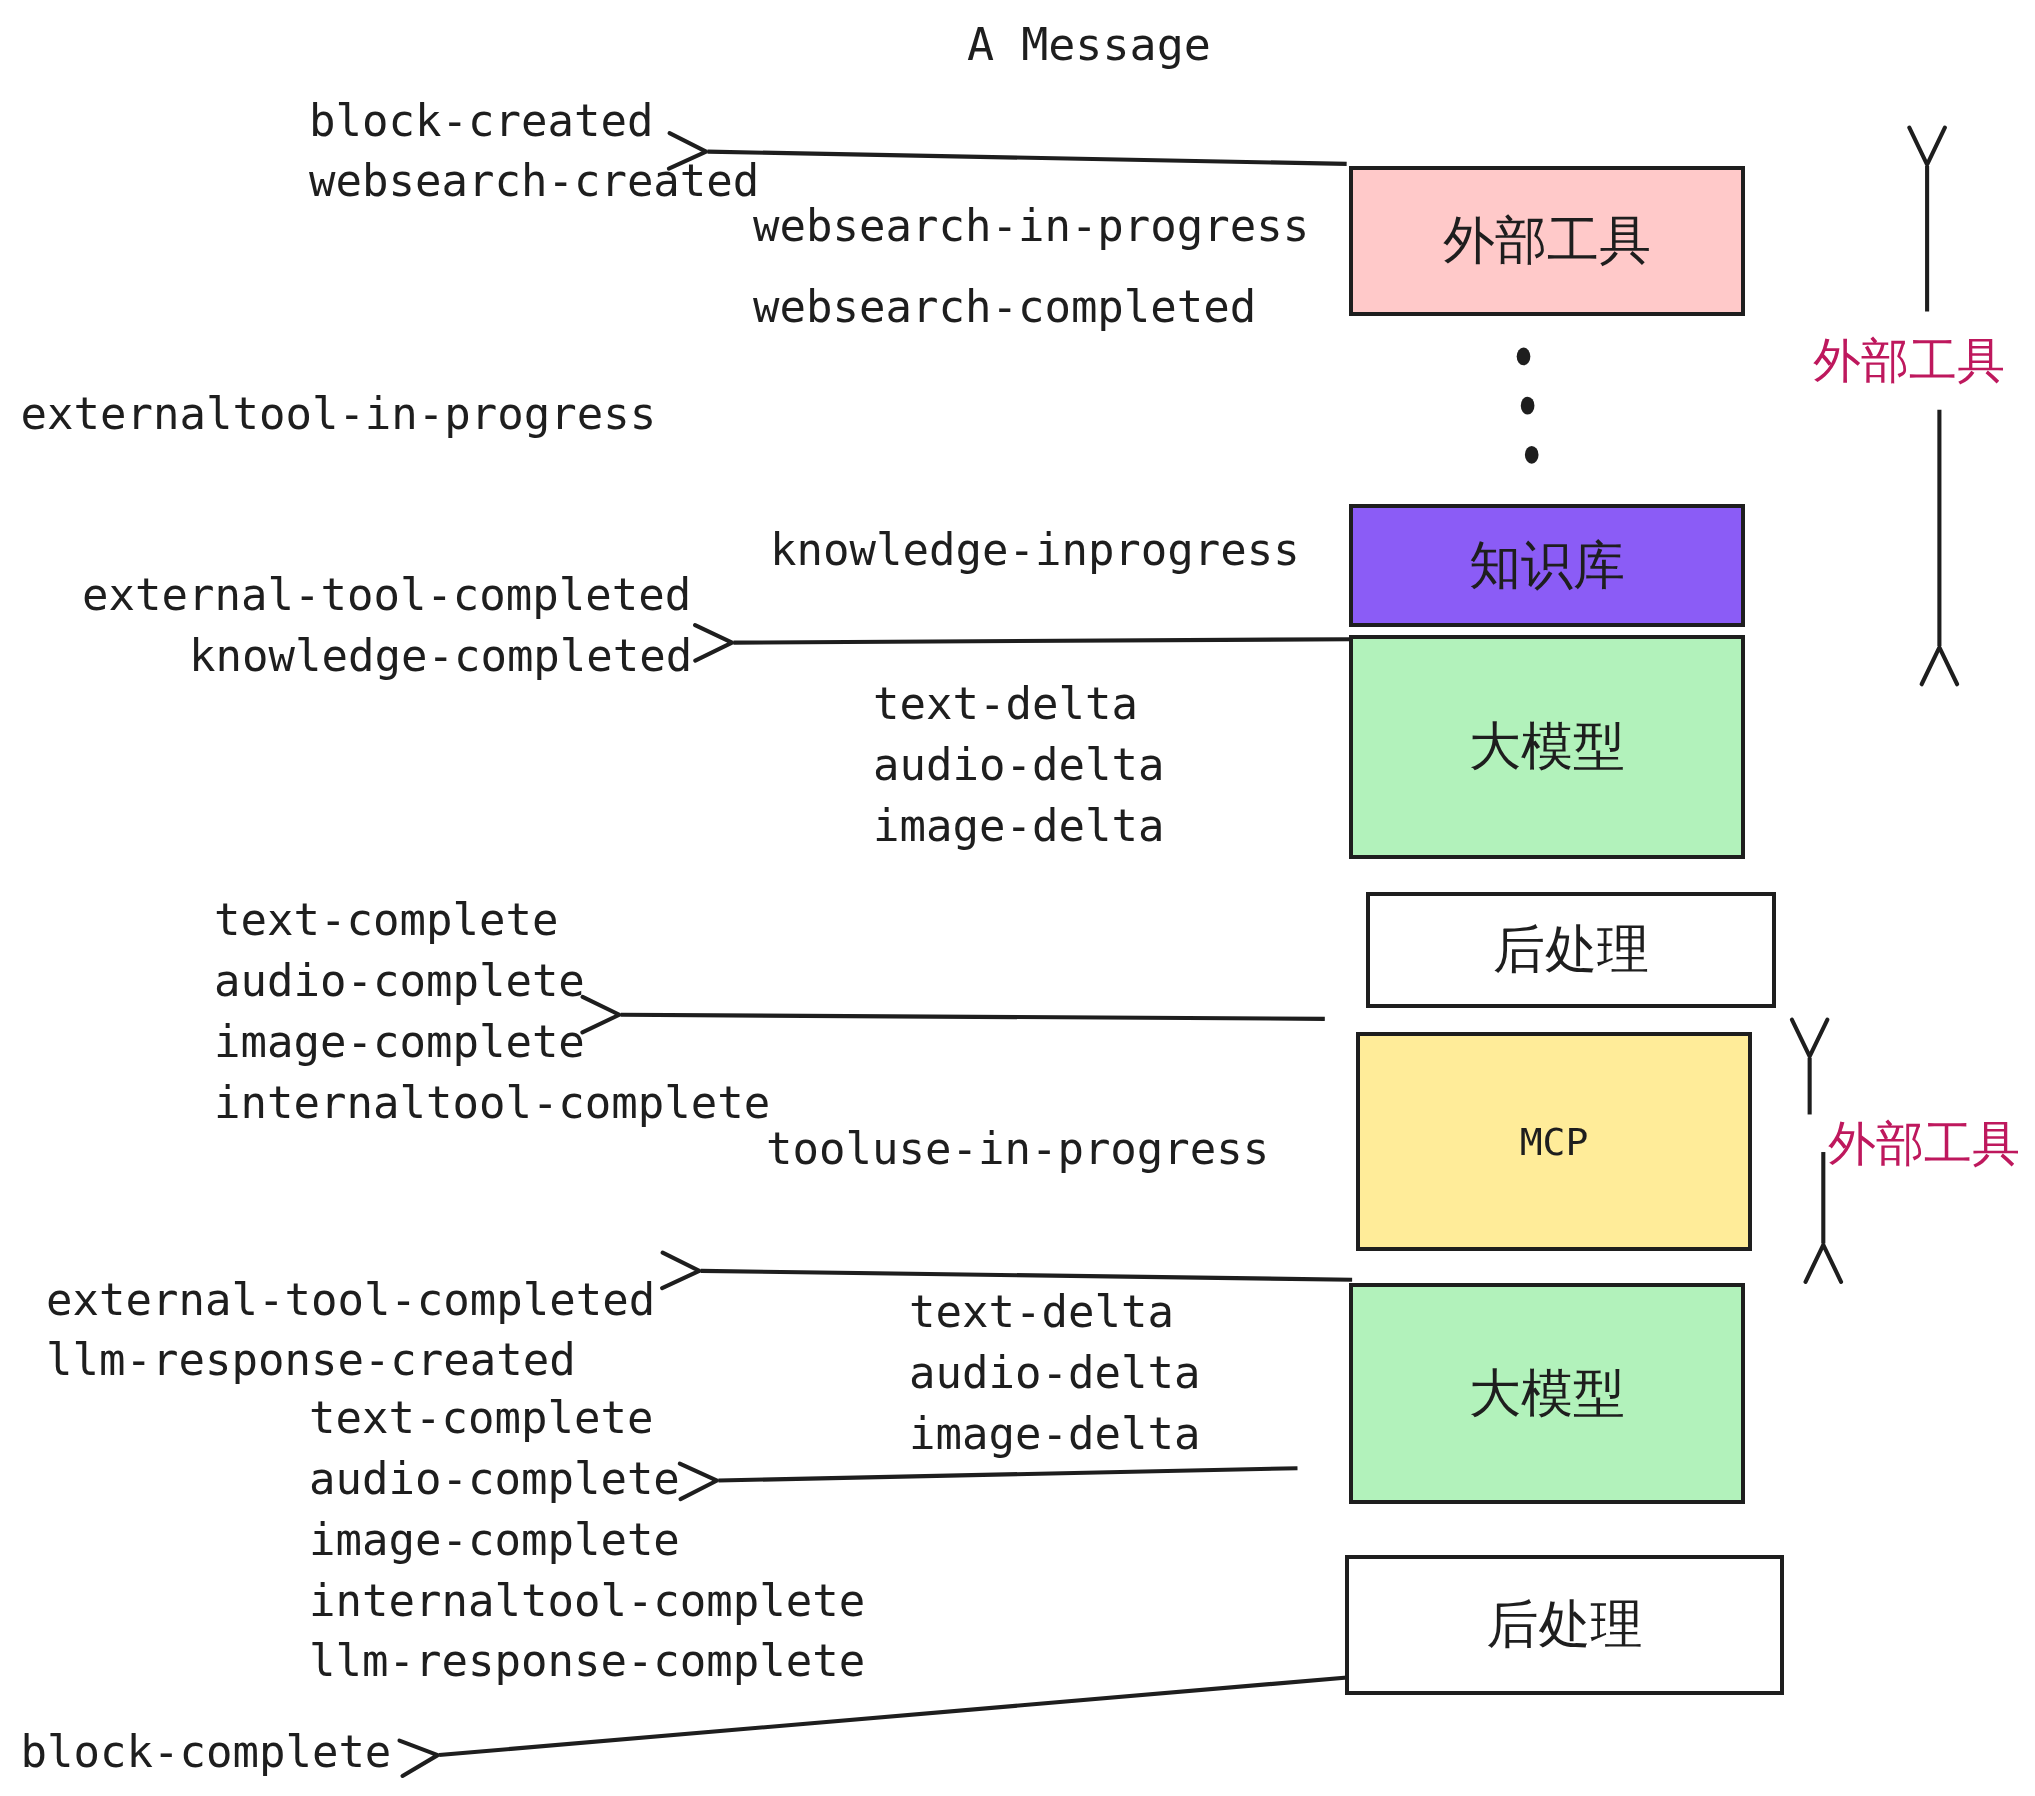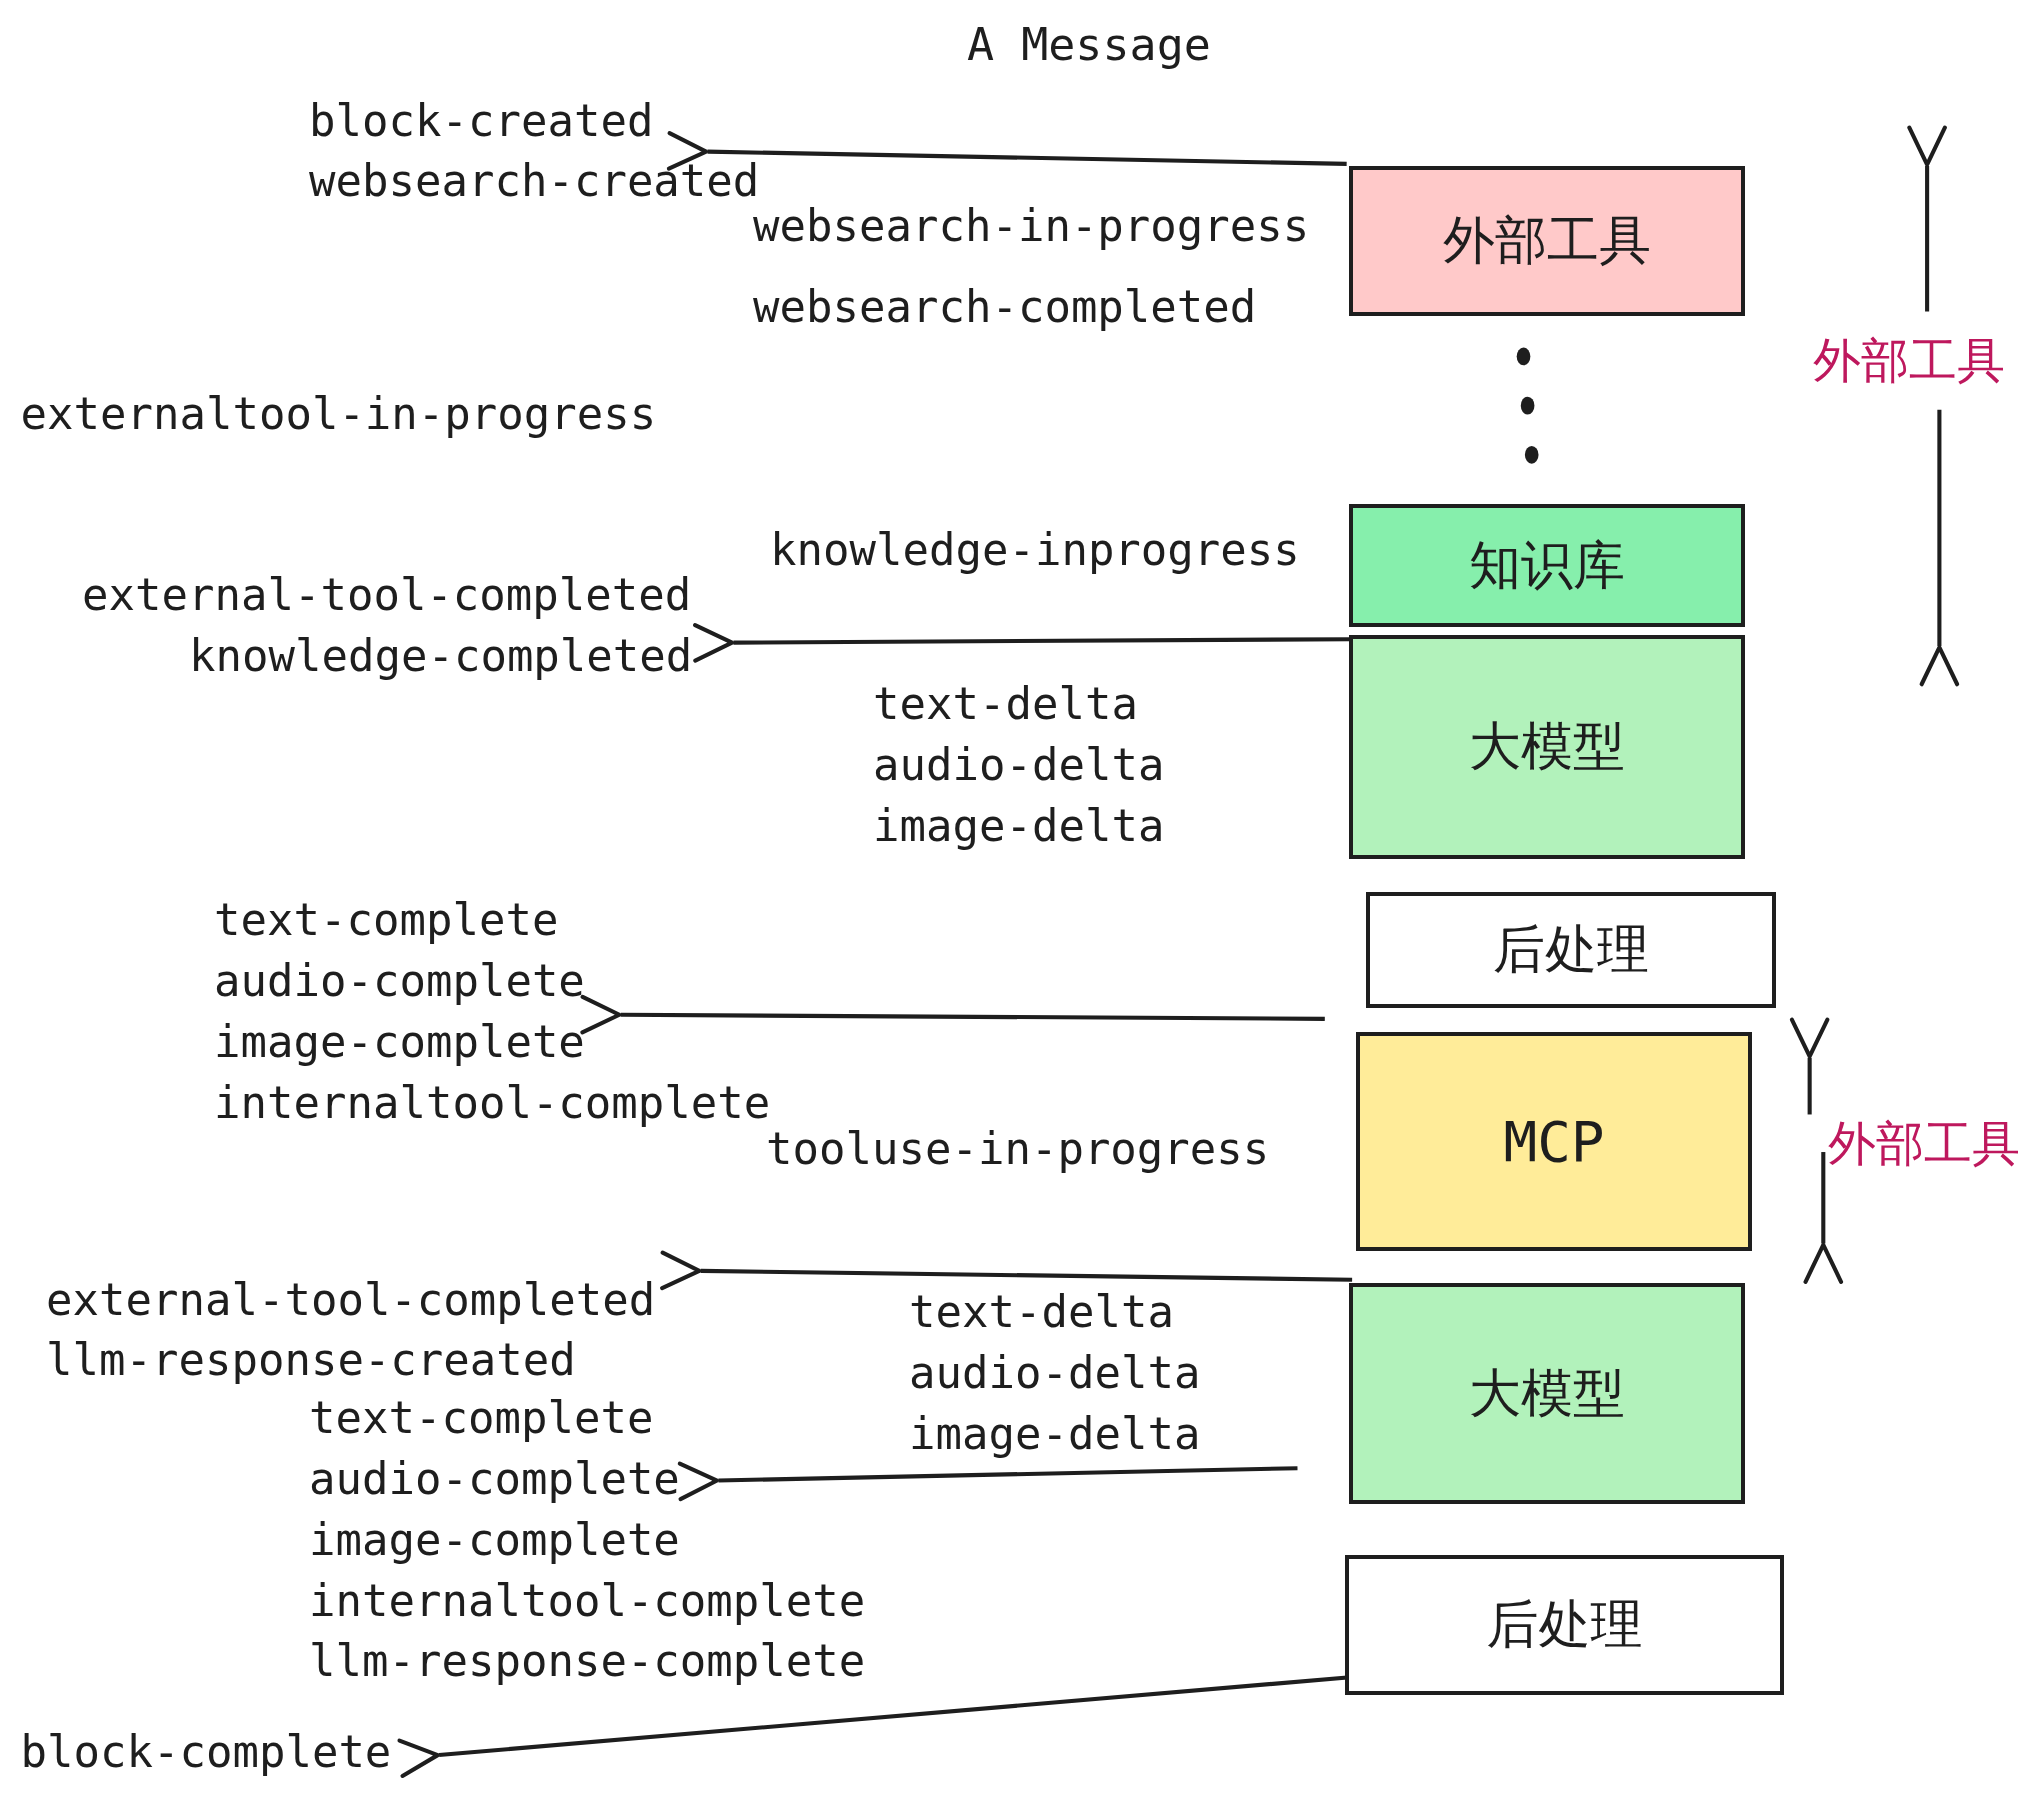--- a/index.html
+++ b/index.html
@@ -32,21 +32,21 @@
     box-sizing: border-box;
     border: 4.1px solid #1e1e1e;
     display: flex;
     align-items: center;
     justify-content: center;
     font-family: "Liberation Sans", sans-serif;
     font-size: 52px;
     color: #1e1e1e;
     white-space: nowrap;
   }
-  .box.mono { font-family: "DejaVu Sans Mono", monospace; font-size: 56px; }
+  .box.mono { font-family: "DejaVu Sans Mono", monospace; font-size: 38px; }
   .side-label {
     position: absolute;
     font-family: "Liberation Sans", sans-serif;
     font-size: 48px;
     color: #be185d;
     white-space: nowrap;
   }
   svg.overlay {
     position: absolute;
     left: 0; top: 0;
@@ -112,21 +112,21 @@
   <div class="event" style="left:309px;  top:1395px;">text-complete</div>
   <div class="event" style="left:309px;  top:1456px;">audio-complete</div>
   <div class="event" style="left:309px;  top:1517px;">image-complete</div>
   <div class="event" style="left:309px;  top:1578px;">internaltool-complete</div>
   <div class="event" style="left:309px;  top:1638px;text-align:center;">llm-response-complete</div>
   <div class="event" style="left:20.5px;   top:1729px;">block-complete</div>
 
   <div class="box" style="left:1349px; top:166px;  width:396px; height:150px; background:#ffc9c9;">
     <span>外部工具</span>
   </div>
-  <div class="box" style="left:1349px; top:504px;  width:396px; height:123px; background:#86efac;">
+  <div class="box" style="left:1349px; top:504px;  width:396px; height:123px; background:#8b5cf6;">
     <span>知识库</span>
   </div>
   <div class="box" style="left:1349px; top:635px;  width:396px; height:224px; background:#b2f2bb;">
     <span>大模型</span>
   </div>
   <div class="box" style="left:1366px; top:892px; width:410px; height:116px; background:#ffffff;">
     <span>后处理</span>
   </div>
   <div class="box mono" style="left:1356px; top:1032px; width:396px; height:219px; background:#ffec99;">
     <span>MCP</span>

